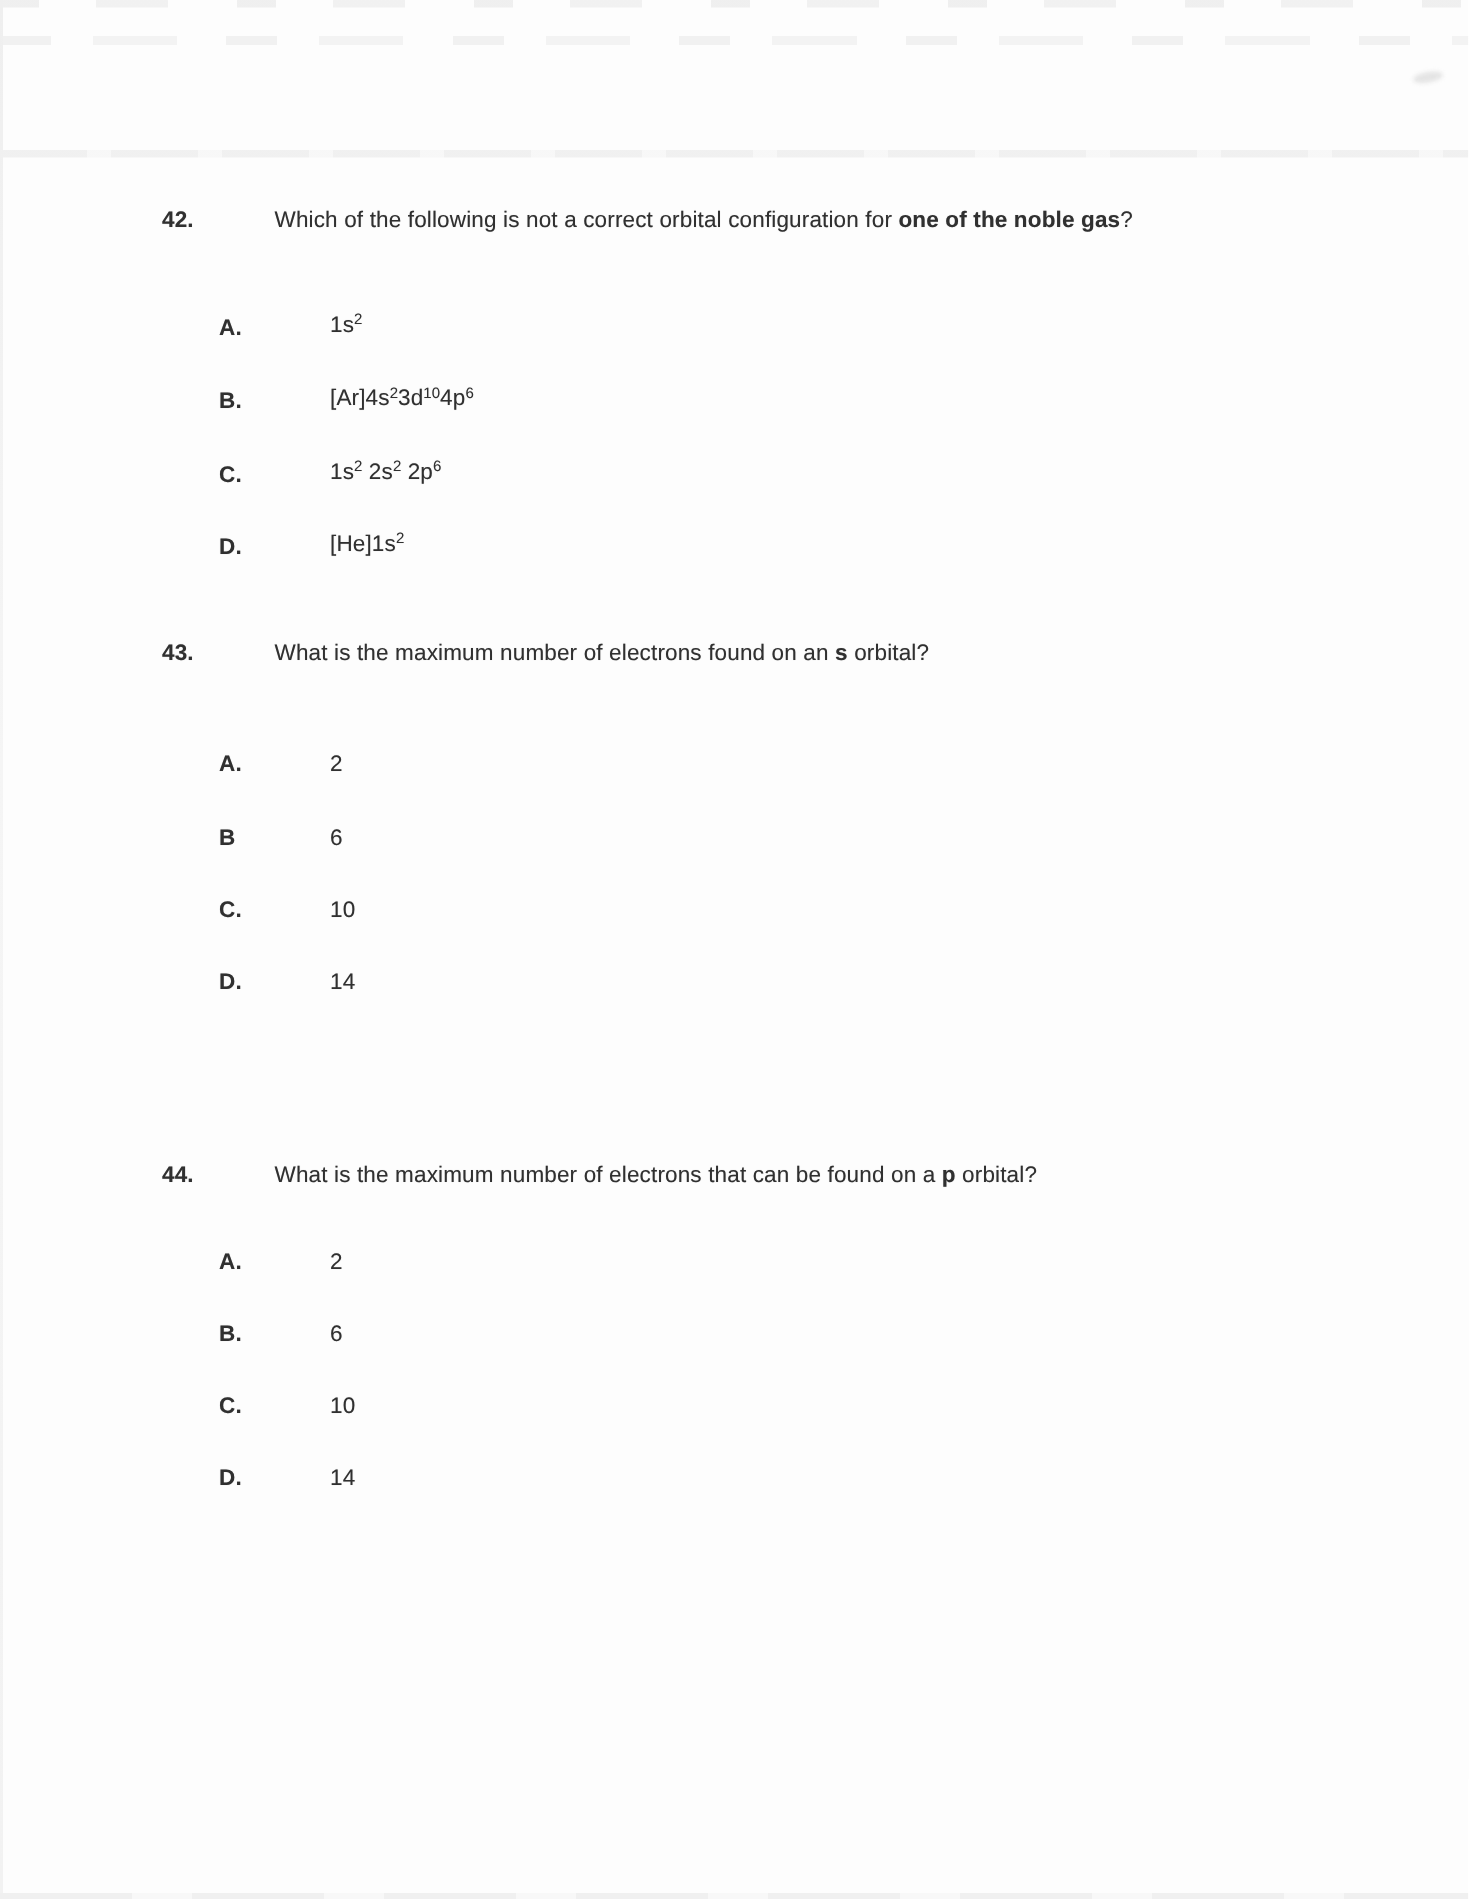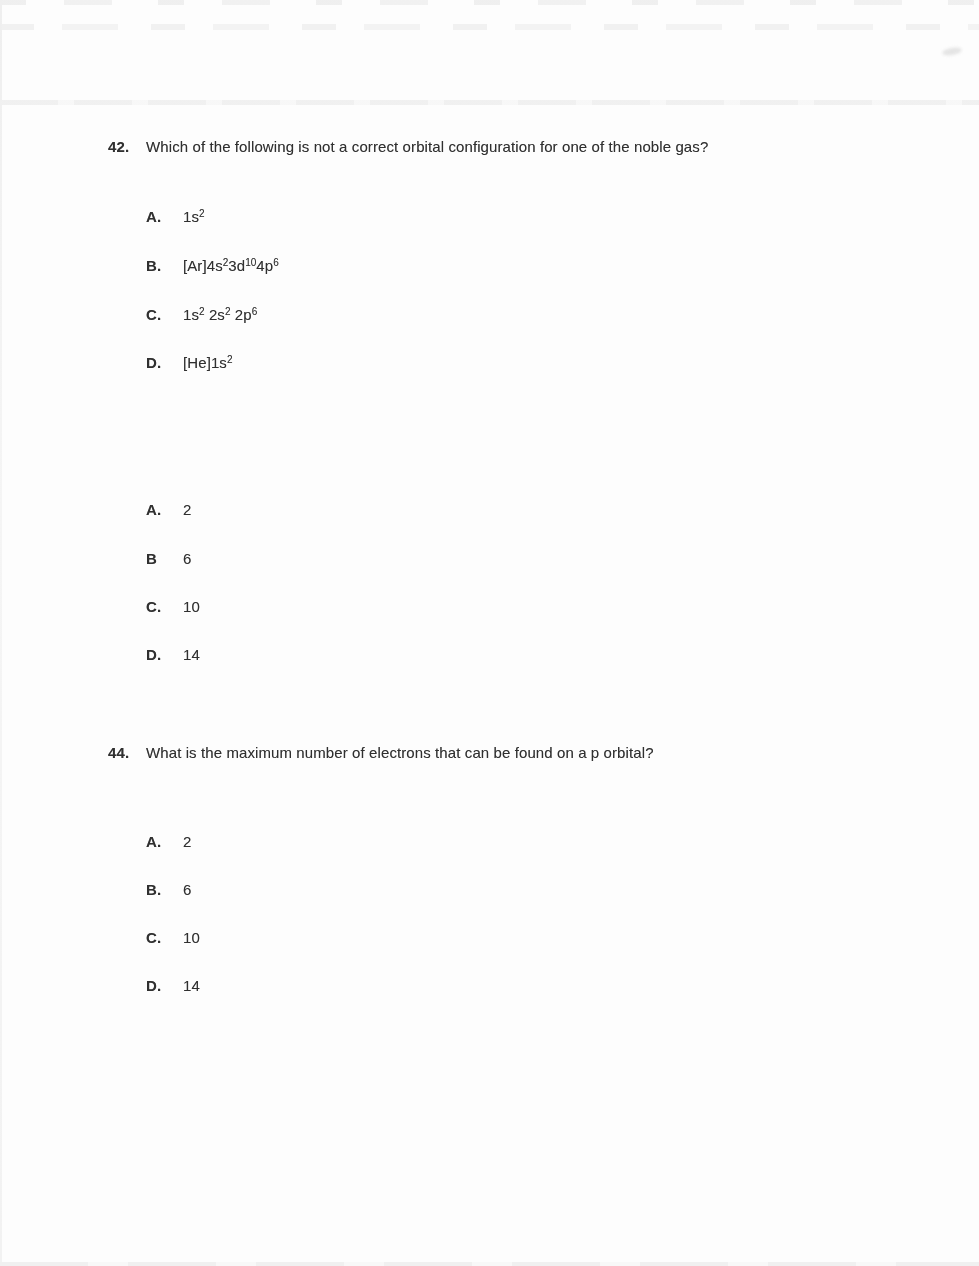--- a/index.html
+++ b/index.html
@@ -48,30 +48,31 @@
   .smudge {
     left: 942px; top: 48px; width: 20px; height: 7px;
     background: #e4e4e4; border-radius: 50%;
     filter: blur(1.4px); transform: rotate(-10deg);
   }
 
   
   .row {
     position: absolute;
     display: flex;
-    align-items: flex-start;
+    align-items: flex-end;
     font-size: 15px;
     line-height: 19px;
     letter-spacing: 0.1px;
     text-shadow: 0 0 0.5px rgba(40,40,40,0.35);
     white-space: pre;
+    gap: 37px;
   }
   .q-row { left: 108px; }
   .q-num { font-weight: 700; flex: 0 0 38px; width: 38px; }
-  .q-text .bold { font-weight: 400; }
+  .q-text .bold { font-weight: 700; }
 
   .opt-row { left: 146px; }
   .opt-letter { font-weight: 700; flex: 0 0 37px; width: 37px; }
   .opt-value sup {
     font-size: 10px;
     vertical-align: baseline;
     position: relative;
     top: -5.5px;
     letter-spacing: 0;
   }
@@ -102,38 +103,42 @@
   </div>
   <div class="row opt-row" style="top:305px">
     <span class="opt-letter">C.</span>
     <span class="opt-value"><span>1s</span><sup>2</sup><span> 2s</span><sup>2</sup><span> 2p</span><sup>6</sup></span>
   </div>
   <div class="row opt-row" style="top:353px">
     <span class="opt-letter">D.</span>
     <span class="opt-value"><span>[He]1s</span><sup>2</sup></span>
   </div>
 
+  <div class="row q-row" style="top:426px">
+    <span class="q-num">43.</span>
+    <span class="q-text"><span>What is the maximum number of electrons found on an </span><span class="bold">s</span><span> orbital?</span></span>
+  </div>
   <div class="row opt-row" style="top:500px">
     <span class="opt-letter">A.</span>
     <span class="opt-value"><span>2</span></span>
   </div>
   <div class="row opt-row" style="top:549px">
     <span class="opt-letter">B</span>
     <span class="opt-value"><span>6</span></span>
   </div>
   <div class="row opt-row" style="top:597px">
     <span class="opt-letter">C.</span>
     <span class="opt-value"><span>10</span></span>
   </div>
   <div class="row opt-row" style="top:645px">
     <span class="opt-letter">D.</span>
     <span class="opt-value"><span>14</span></span>
   </div>
 
-  <div class="row q-row" style="top:743px">
+  <div class="row q-row" style="top:774px">
     <span class="q-num">44.</span>
     <span class="q-text"><span>What is the maximum number of electrons that can be found on a </span><span class="bold">p</span><span> orbital?</span></span>
   </div>
   <div class="row opt-row" style="top:832px">
     <span class="opt-letter">A.</span>
     <span class="opt-value"><span>2</span></span>
   </div>
   <div class="row opt-row" style="top:880px">
     <span class="opt-letter">B.</span>
     <span class="opt-value"><span>6</span></span>

